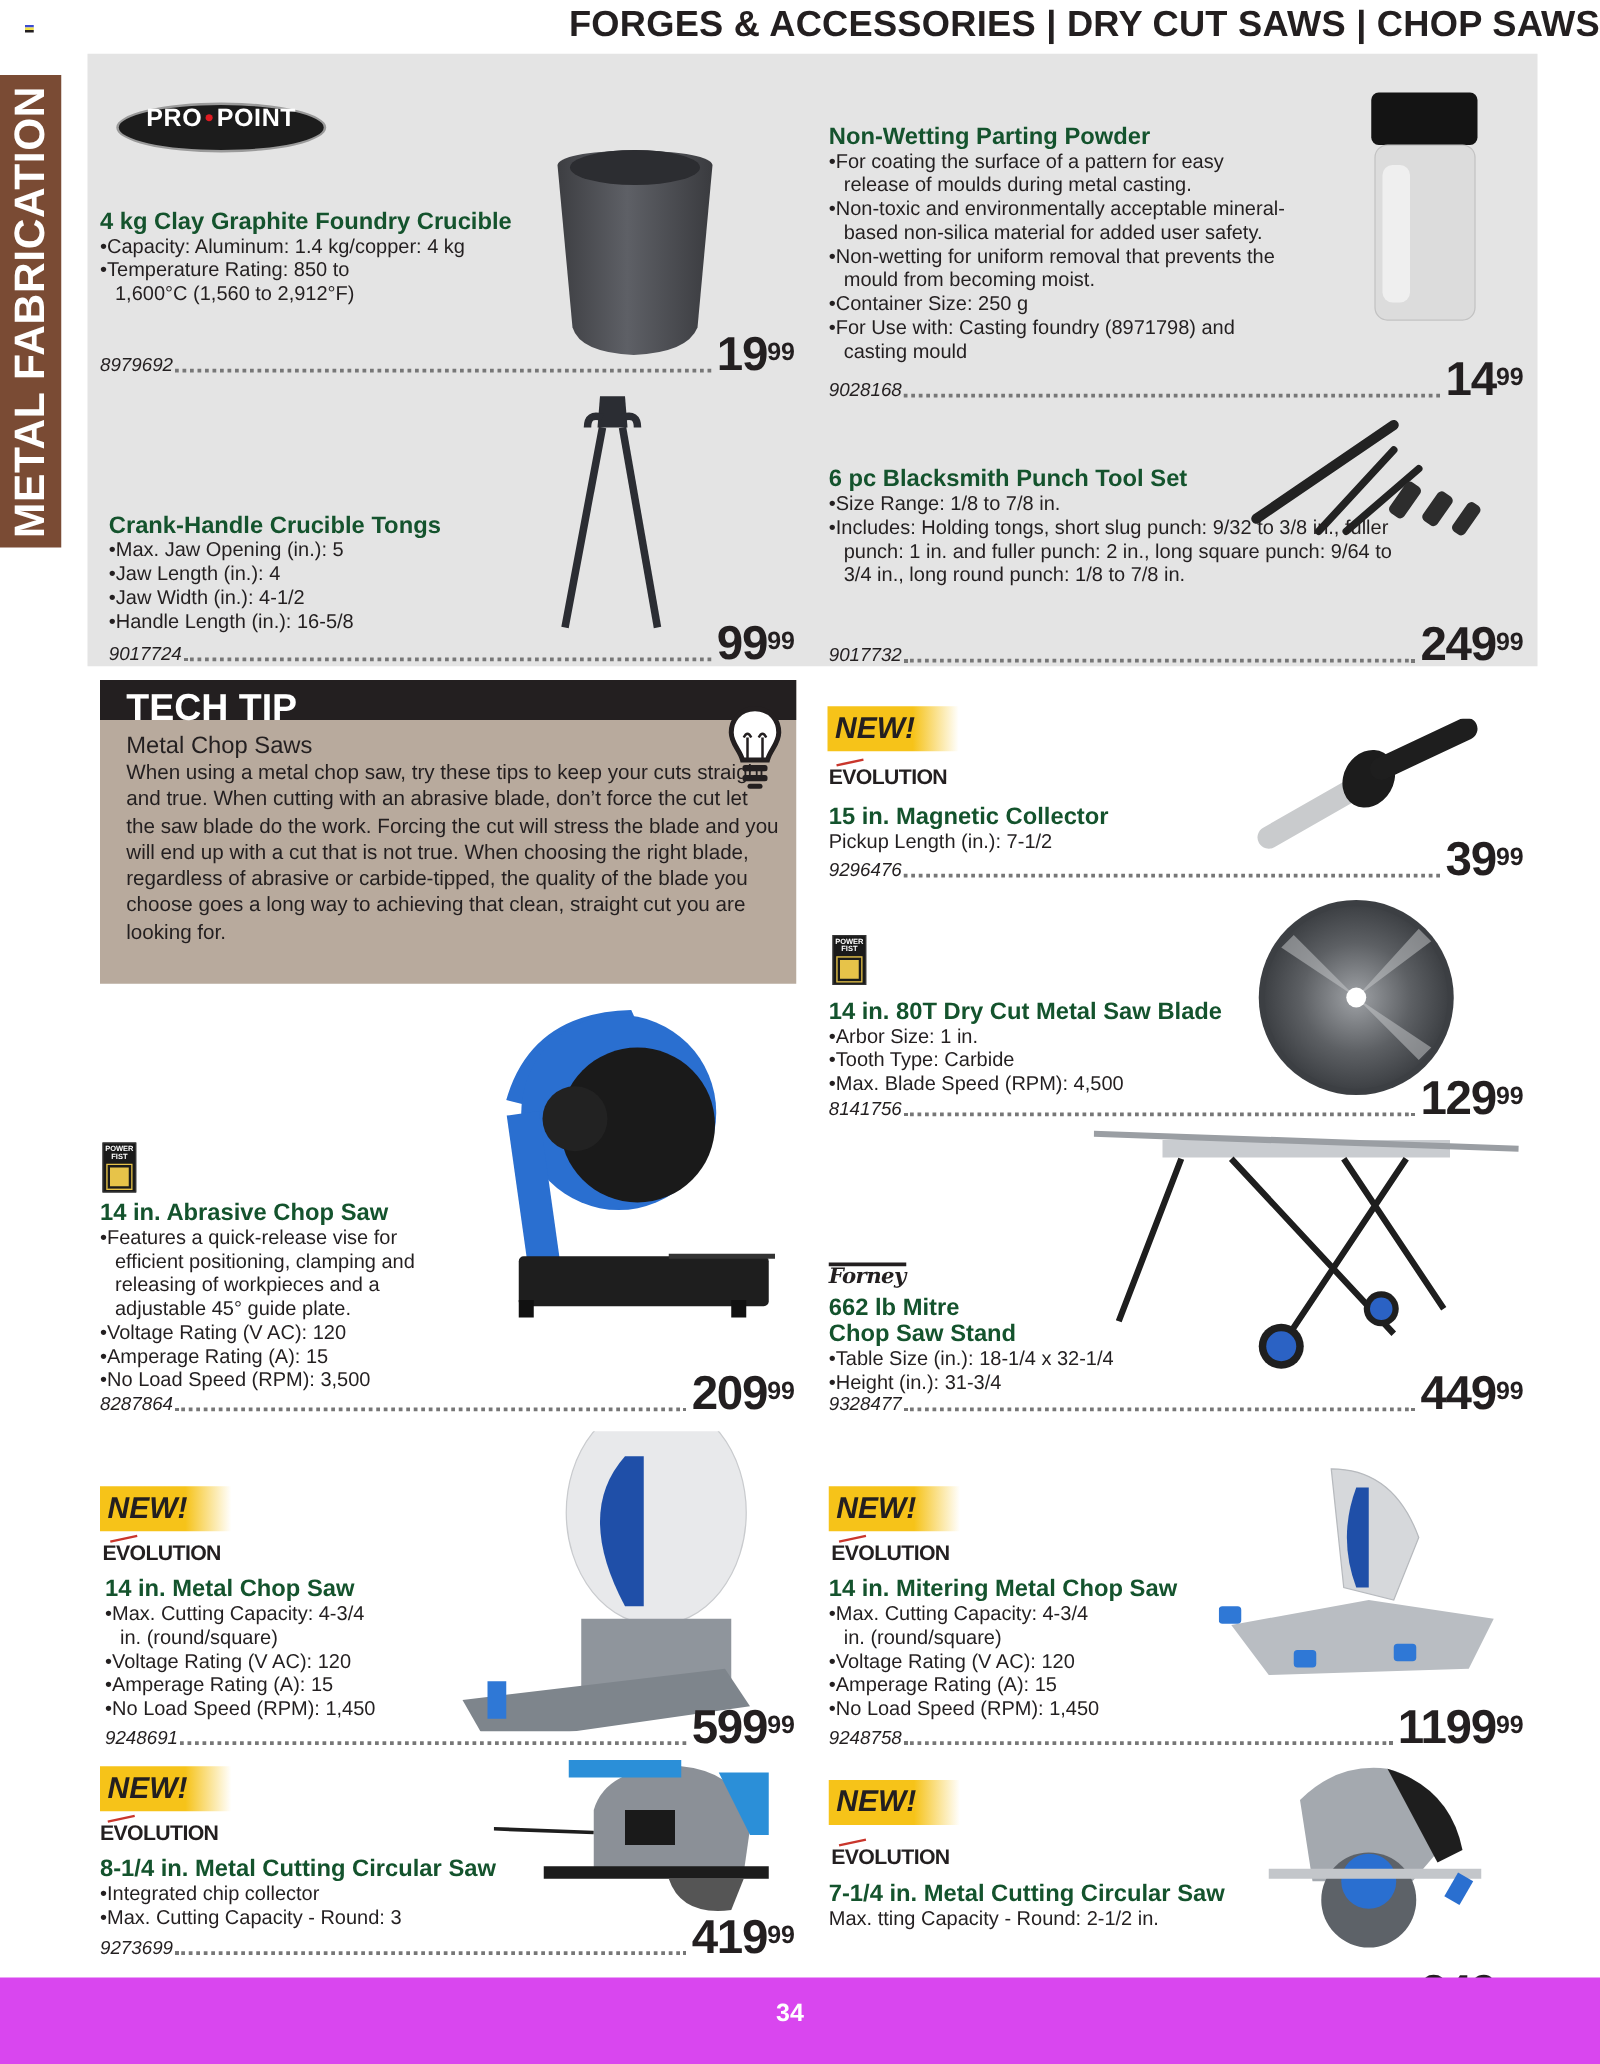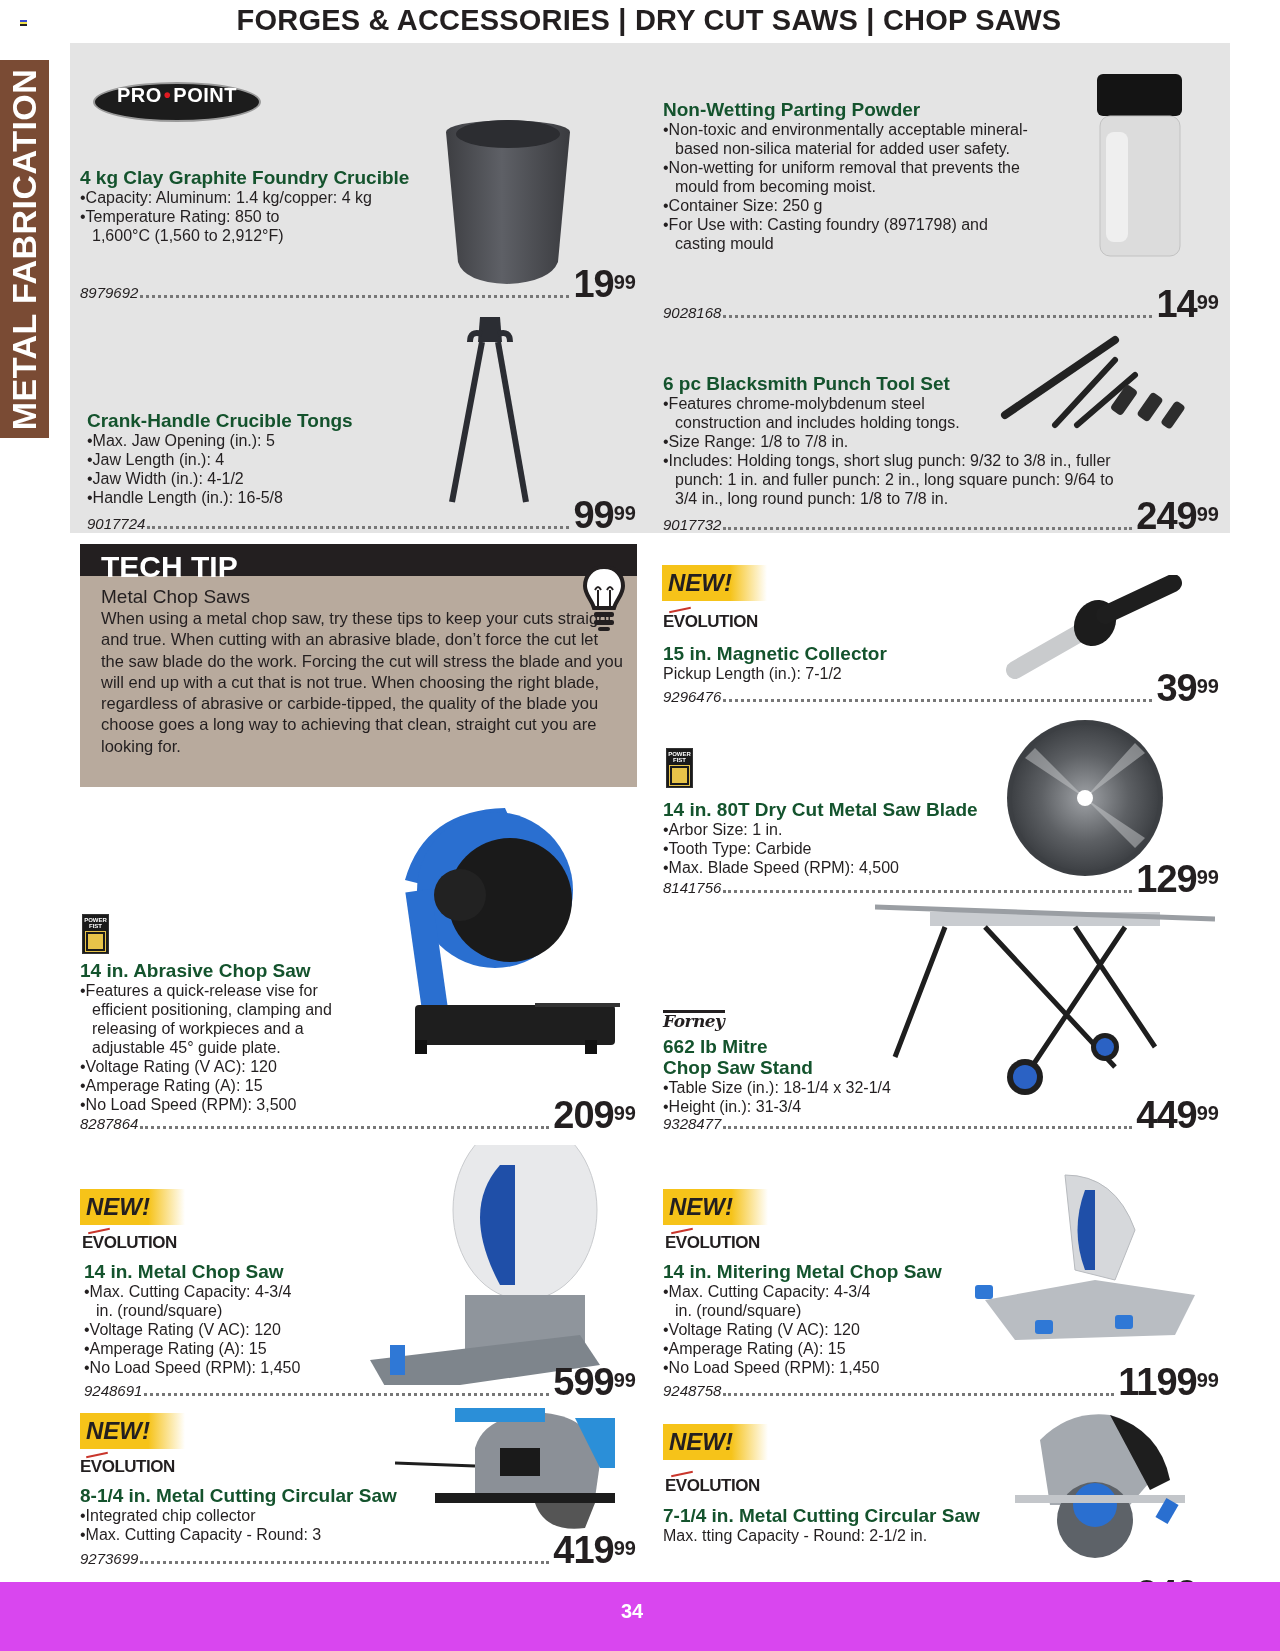--- a/index.html
+++ b/index.html
@@ -2,21 +2,21 @@
 <html><head>
   <meta charset="utf-8">
   <style>
     * { box-sizing: border-box; margin: 0; padding: 0; }
     html, body { width: 1280px; height: 1651px; background: #ffffff; overflow: hidden; }
     body { position: relative; font-family: "Liberation Sans", "DejaVu Sans", sans-serif; color: #231f20; }
 
     .reg-mark { position: absolute; left: 20px; top: 20px; width: 7px; height: 7px; display: flex; flex-direction: column; }
     .reg-mark span { display: block; height: 2px; }
 
-    .page-title { position: absolute; left: 0; width: 1280px; top: 4px; text-align: center; font-size: 29px; font-weight: 700; letter-spacing: 0.2px; color: #231f20; padding-left: 18px; }
+    .page-title { position: absolute; left: 0; width: 1280px; top: 4px; text-align: right; font-size: 29px; font-weight: 700; letter-spacing: 0.2px; color: #231f20; padding-left: 18px; }
 
     .side-tab { position: absolute; left: 0; top: 60px; width: 49px; height: 378px; background: #7a4b34; display: flex; align-items: center; justify-content: center; }
     .side-tab-text { transform: rotate(-90deg); white-space: nowrap; color: #ffffff; font-weight: 700; font-size: 34px; letter-spacing: 0.5px; }
 
     .gray-panel { position: absolute; left: 70px; top: 43px; width: 1160px; height: 490px; background: #e4e4e4; }
 
     .product { position: absolute; }
     .prod-title { font-size: 19px; font-weight: 700; line-height: 21px; color: #14532d; }
     .spec { font-size: 16px; line-height: 19px; color: #231f20; padding-left: 12px; text-indent: -12px; }
     .spec.nobullet { padding-left: 0; text-indent: 0; }
@@ -93,20 +93,21 @@
   <span class="price"><span>19</span><sup>99</sup></span>
 </div>
 
 <svg class="img" style="left:1092px;top:72px" width="95" height="190" viewBox="0 0 95 190">
   <rect x="5" y="2" width="85" height="42" rx="6" fill="#141414"></rect>
   <rect x="8" y="44" width="80" height="140" rx="10" fill="#dcdcdc" stroke="#c2c2c2"></rect>
   <rect x="14" y="60" width="22" height="110" rx="8" fill="#efefef"></rect>
 </svg>
 <div class="product" style="left:663px;top:99px;width:420px">
   <div class="prod-title">Non-Wetting Parting Powder</div>
+  <div class="spec" style="width:360px">•For coating the surface of a pattern for easy release of moulds during metal casting.</div>
   <div class="spec" style="width:405px">•Non-toxic and environmentally acceptable mineral-based non-silica material for added user safety.</div>
   <div class="spec" style="width:380px">•Non-wetting for uniform removal that prevents the mould from becoming moist.</div>
   <div class="spec">•Container Size: 250 g</div>
   <div class="spec" style="width:340px">•For Use with: Casting foundry (8971798) and casting mould</div>
 </div>
 <div class="sku-row" style="left:663px;top:286px;width:556px">
   <span class="sku">9028168</span>
   <span class="dots"></span>
   <span class="price"><span>14</span><sup>99</sup></span>
 </div>
@@ -133,21 +134,20 @@
 <svg class="img" style="left:995px;top:335px" width="215" height="105" viewBox="0 0 215 105">
   <line x1="10" y1="80" x2="120" y2="5" stroke="#222" stroke-width="8" stroke-linecap="round"></line>
   <line x1="60" y1="90" x2="120" y2="25" stroke="#222" stroke-width="6" stroke-linecap="round"></line>
   <line x1="82" y1="90" x2="140" y2="40" stroke="#222" stroke-width="6" stroke-linecap="round"></line>
   <rect x="122" y="50" width="14" height="30" rx="4" fill="#2d2d2d" transform="rotate(35 129 65)"></rect>
   <rect x="148" y="58" width="14" height="28" rx="4" fill="#2d2d2d" transform="rotate(35 155 72)"></rect>
   <rect x="172" y="66" width="12" height="28" rx="4" fill="#2d2d2d" transform="rotate(35 178 80)"></rect>
 </svg>
 <div class="product" style="left:663px;top:373px;width:480px">
   <div class="prod-title">6 pc Blacksmith Punch Tool Set</div>
-  <div class="spec" style="width:330px">•Features chrome-molybdenum steel construction and includes holding tongs.</div>
   <div class="spec">•Size Range: 1/8 to 7/8 in.</div>
   <div class="spec" style="width:470px">•Includes: Holding tongs, short slug punch: 9/32 to 3/8 in., fuller punch: 1 in. and fuller punch: 2 in., long square punch: 9/64 to 3/4 in., long round punch: 1/8 to 7/8 in.</div>
 </div>
 <div class="sku-row" style="left:663px;top:498px;width:556px">
   <span class="sku">9017732</span>
   <span class="dots"></span>
   <span class="price"><span>249</span><sup>99</sup></span>
 </div>
 
 <div class="tip-box">

